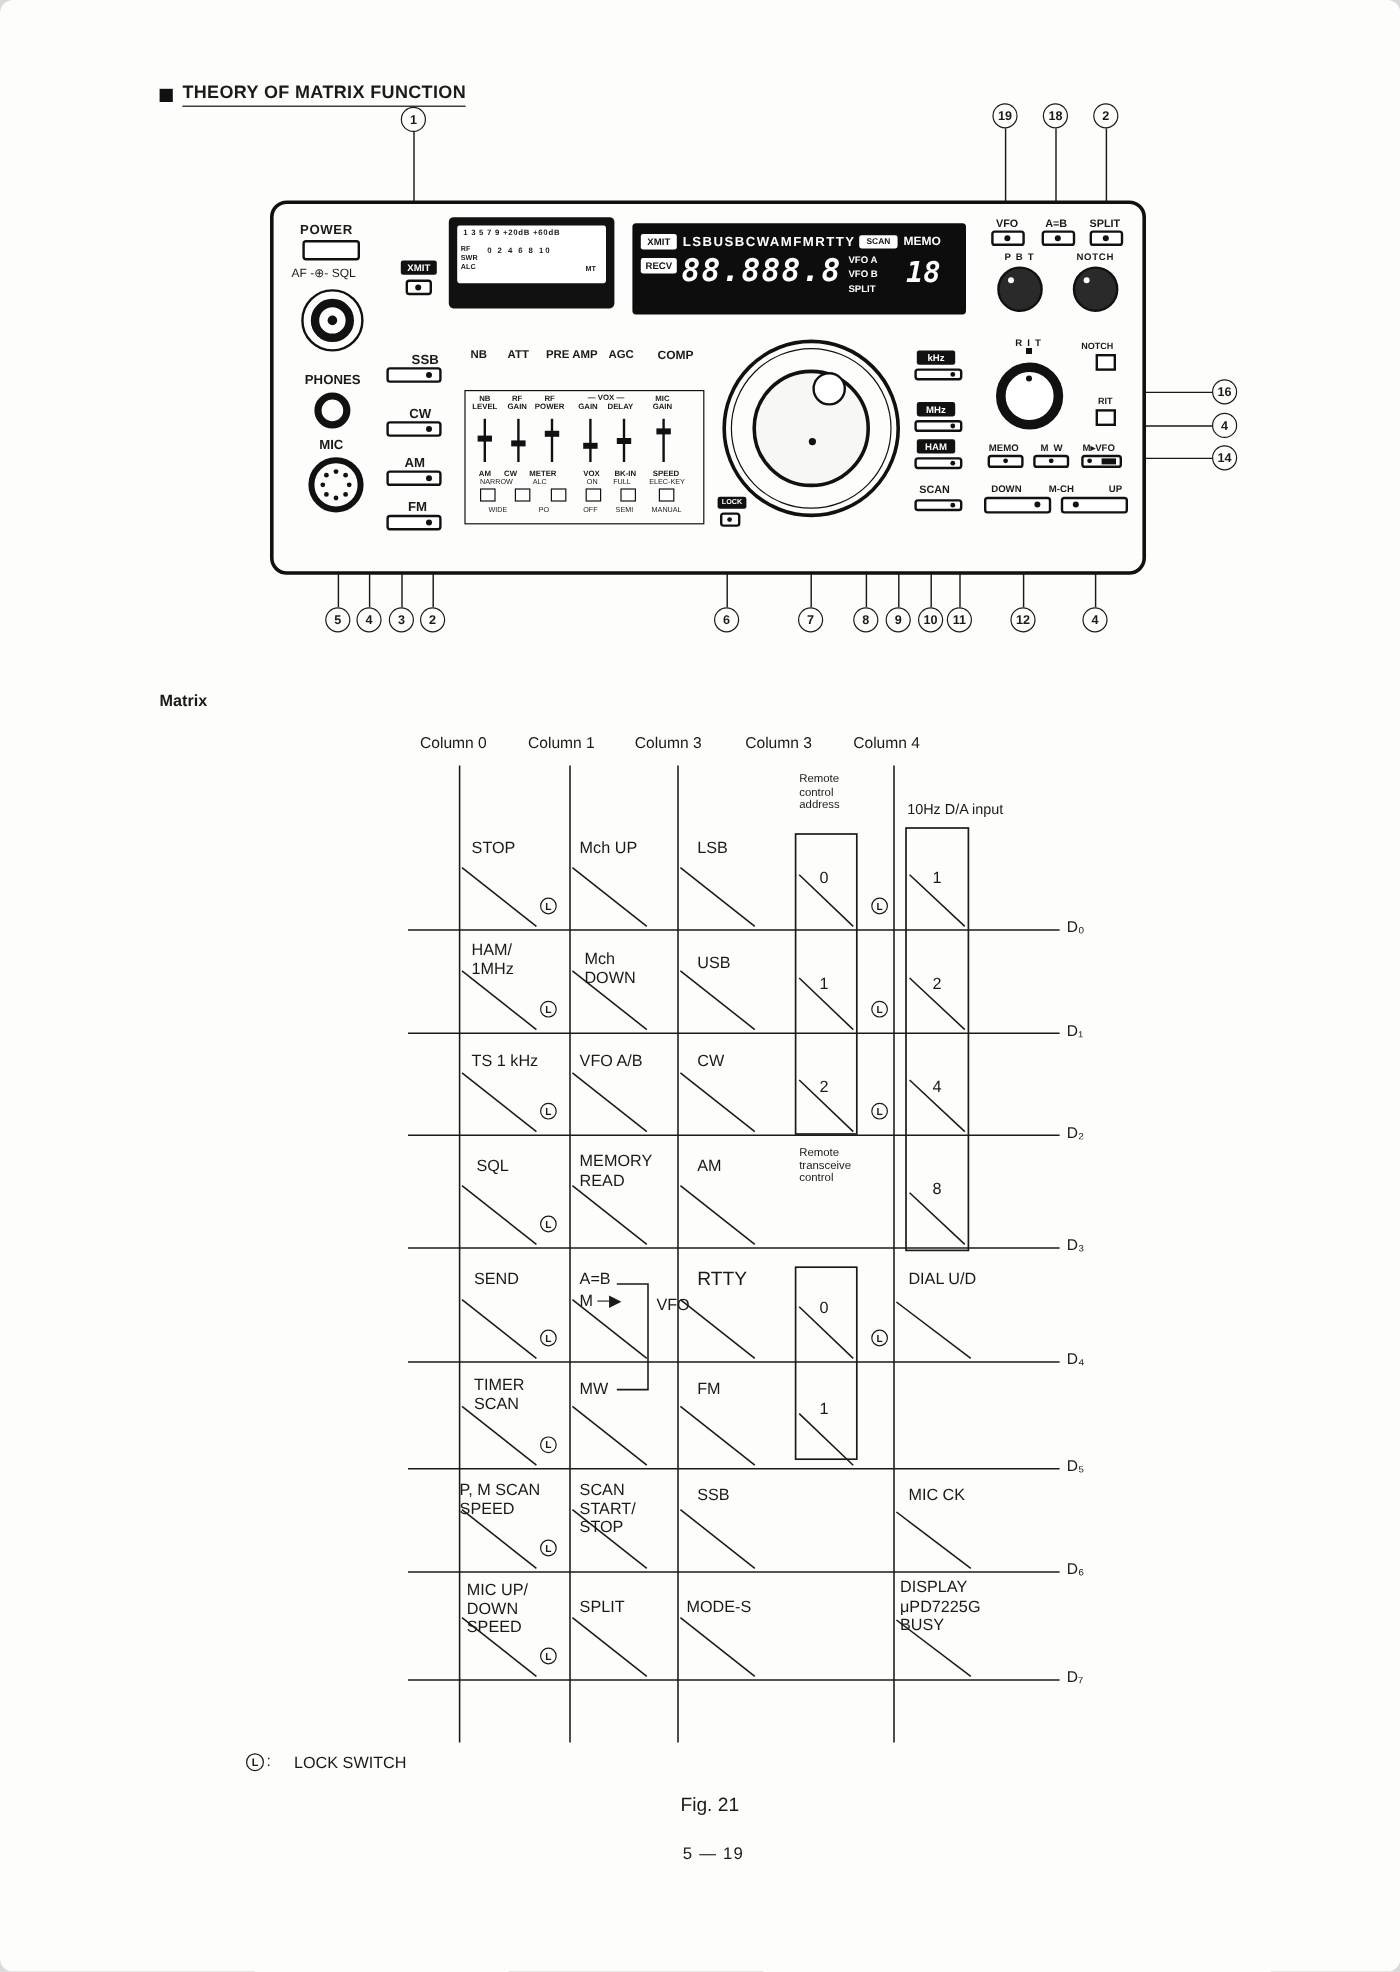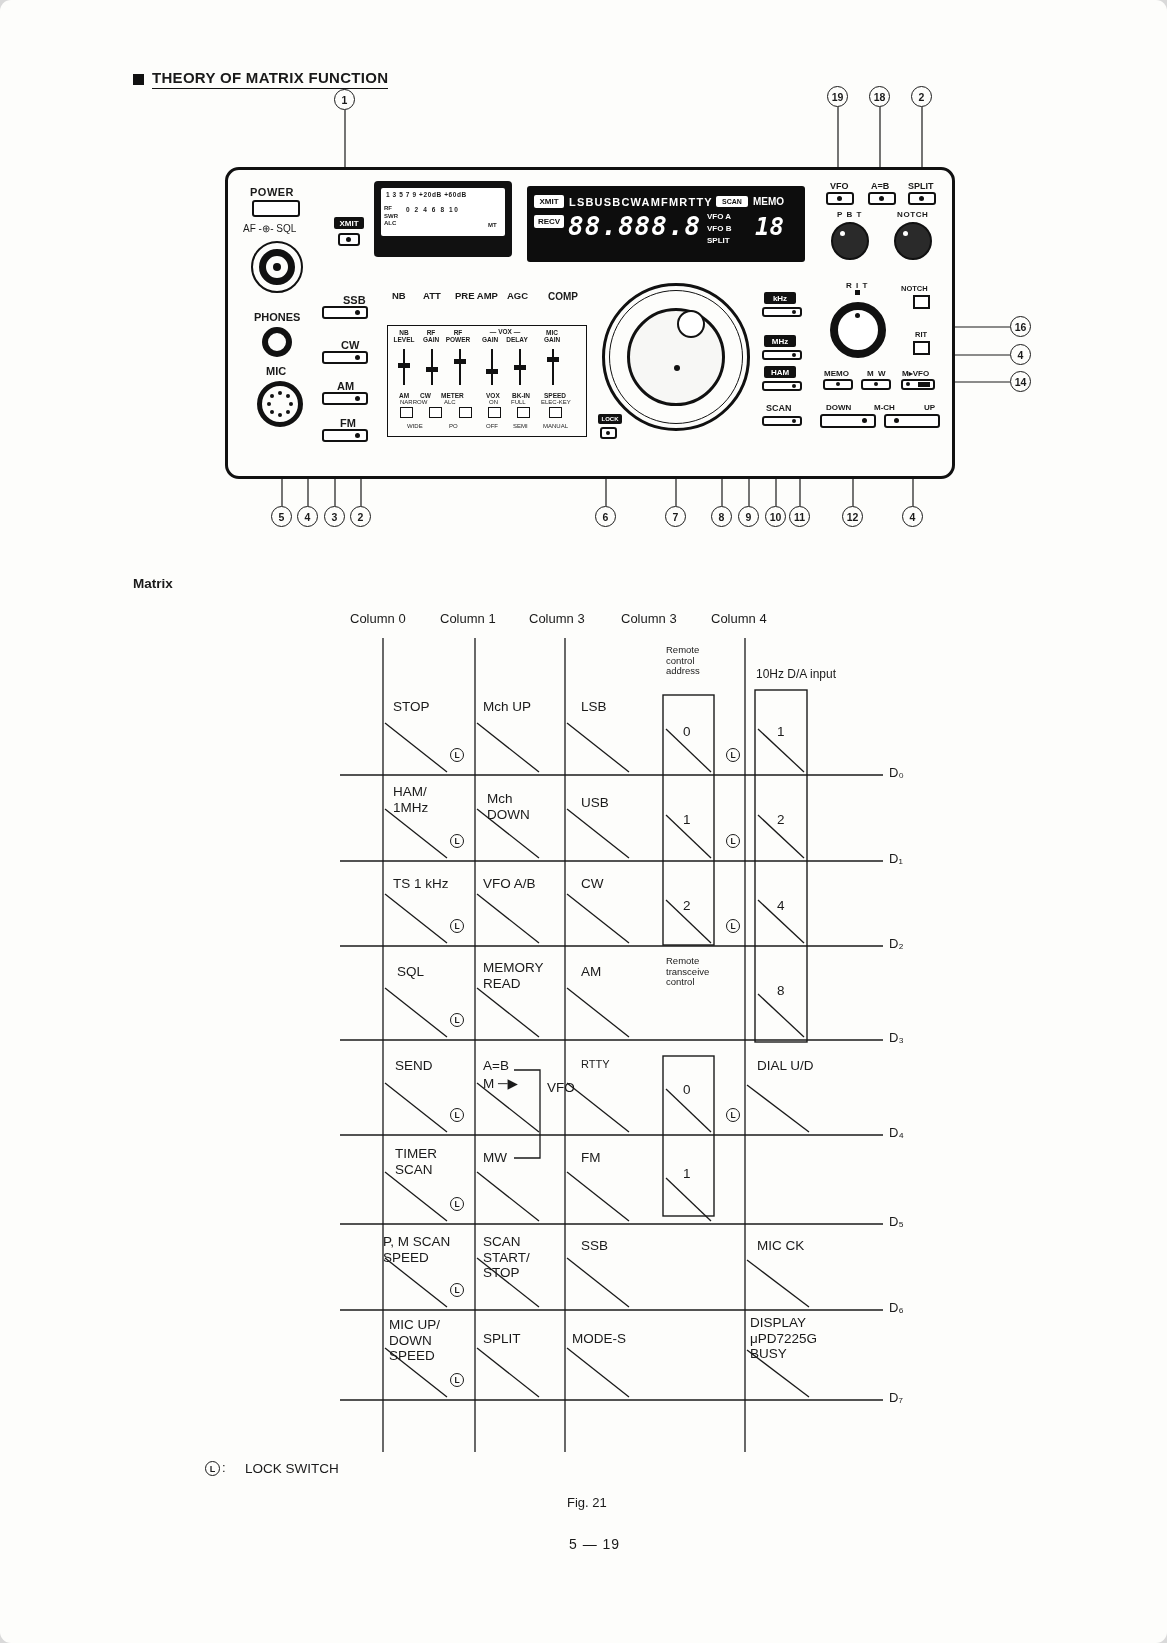--- a/index.html
+++ b/index.html
@@ -410,21 +410,21 @@
   <div class="t" style="left:397px;top:964px;font-size:13.5px">SQL</div>
   <div class="t" style="left:483px;top:960px;font-size:13.5px">MEMORY
 READ</div>
   <div class="t" style="left:581px;top:964px;font-size:13.5px">AM</div>
   <div class="t" style="left:777px;top:983px;font-size:13.5px">8</div>
 
   <div class="t" style="left:395px;top:1058px;font-size:13.5px">SEND</div>
   <div class="t" style="left:483px;top:1058px;font-size:13.5px">A=B</div>
   <div class="t" style="left:483px;top:1076px;font-size:13.5px">M ─▶</div>
   <div class="t" style="left:547px;top:1080px;font-size:13.5px">VFO</div>
-  <div class="t" style="left:581px;top:1058px;font-size:11px">RTTY</div>
+  <div class="t" style="left:581px;top:1058px;font-size:16px">RTTY</div>
   <div class="t" style="left:683px;top:1082px;font-size:13.5px">0</div>
   <div class="t" style="left:757px;top:1058px;font-size:13.5px">DIAL U/D</div>
 
   <div class="t" style="left:395px;top:1146px;font-size:13.5px">TIMER
 SCAN</div>
   <div class="t" style="left:483px;top:1150px;font-size:13.5px">MW</div>
   <div class="t" style="left:581px;top:1150px;font-size:13.5px">FM</div>
   <div class="t" style="left:683px;top:1166px;font-size:13.5px">1</div>
 
   <div class="t" style="left:383px;top:1234px;font-size:13.5px">P, M SCAN
@@ -454,16 +454,16 @@
   <div class="lockb" style="left:450px;top:1373px">L</div>
 
   <div class="lockb" style="left:726px;top:748px">L</div>
   <div class="lockb" style="left:726px;top:834px">L</div>
   <div class="lockb" style="left:726px;top:919px">L</div>
   <div class="lockb" style="left:726px;top:1108px">L</div>
 
   <div class="lockb" style="left:205px;top:1461px;width:15px;height:15px;font-size:9px">L</div>
   <div class="t" style="left:222px;top:1461px;font-size:13px">:</div>
   <div class="t" style="left:245px;top:1461px;font-size:13.5px">LOCK SWITCH</div>
-  <div class="t" style="left:567px;top:1496px;font-size:13px">Fig. 21</div>
+  <div class="t" style="left:567px;top:1496px;font-size:16px">Fig. 21</div>
   <div class="t" style="left:569px;top:1536px;font-size:14px;letter-spacing:1px">5 — 19</div>
 
 </div>
 
 </body></html>

